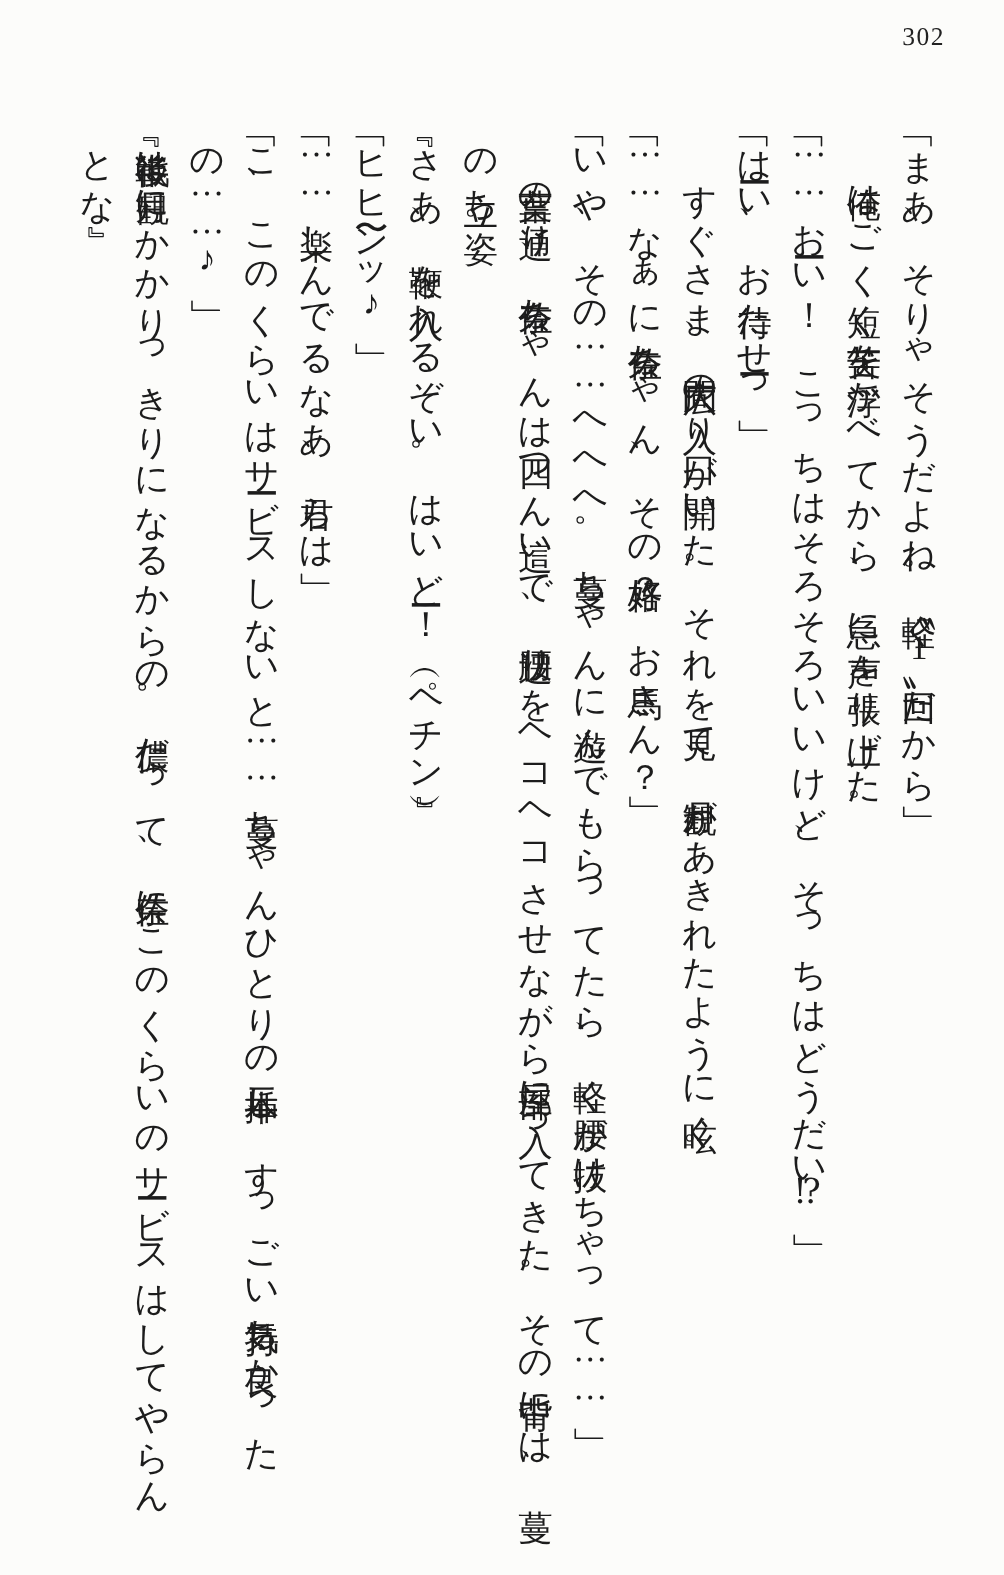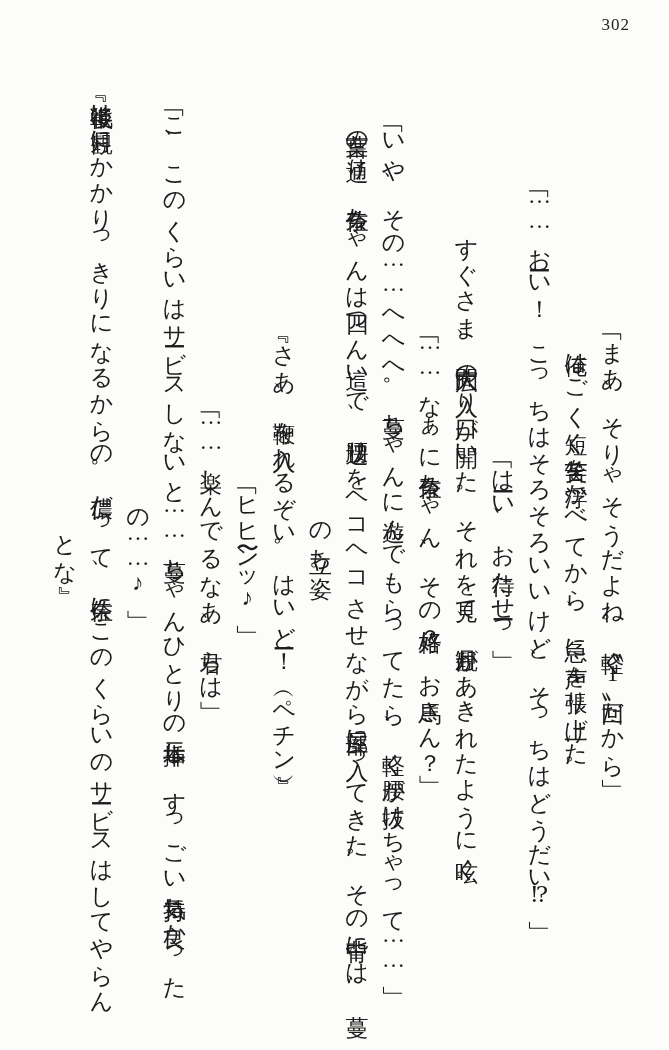--- a/index.html
+++ b/index.html
@@ -12,21 +12,20 @@
     height: 1050px;
     background: #fcfcfa;
     position: relative;
     overflow: hidden;
     font-family: "Liberation Serif", "DejaVu Serif", serif;
     color: #1c1c1c;
   }
   .page {
     position: absolute;
     inset: 0;
-    text-align: center;
   }
   .page-number {
     position: absolute;
     top: 15px;
     right: 39px;
     font-size: 17px;
     letter-spacing: 1px;
     color: #222;
   }
   .text-area {

